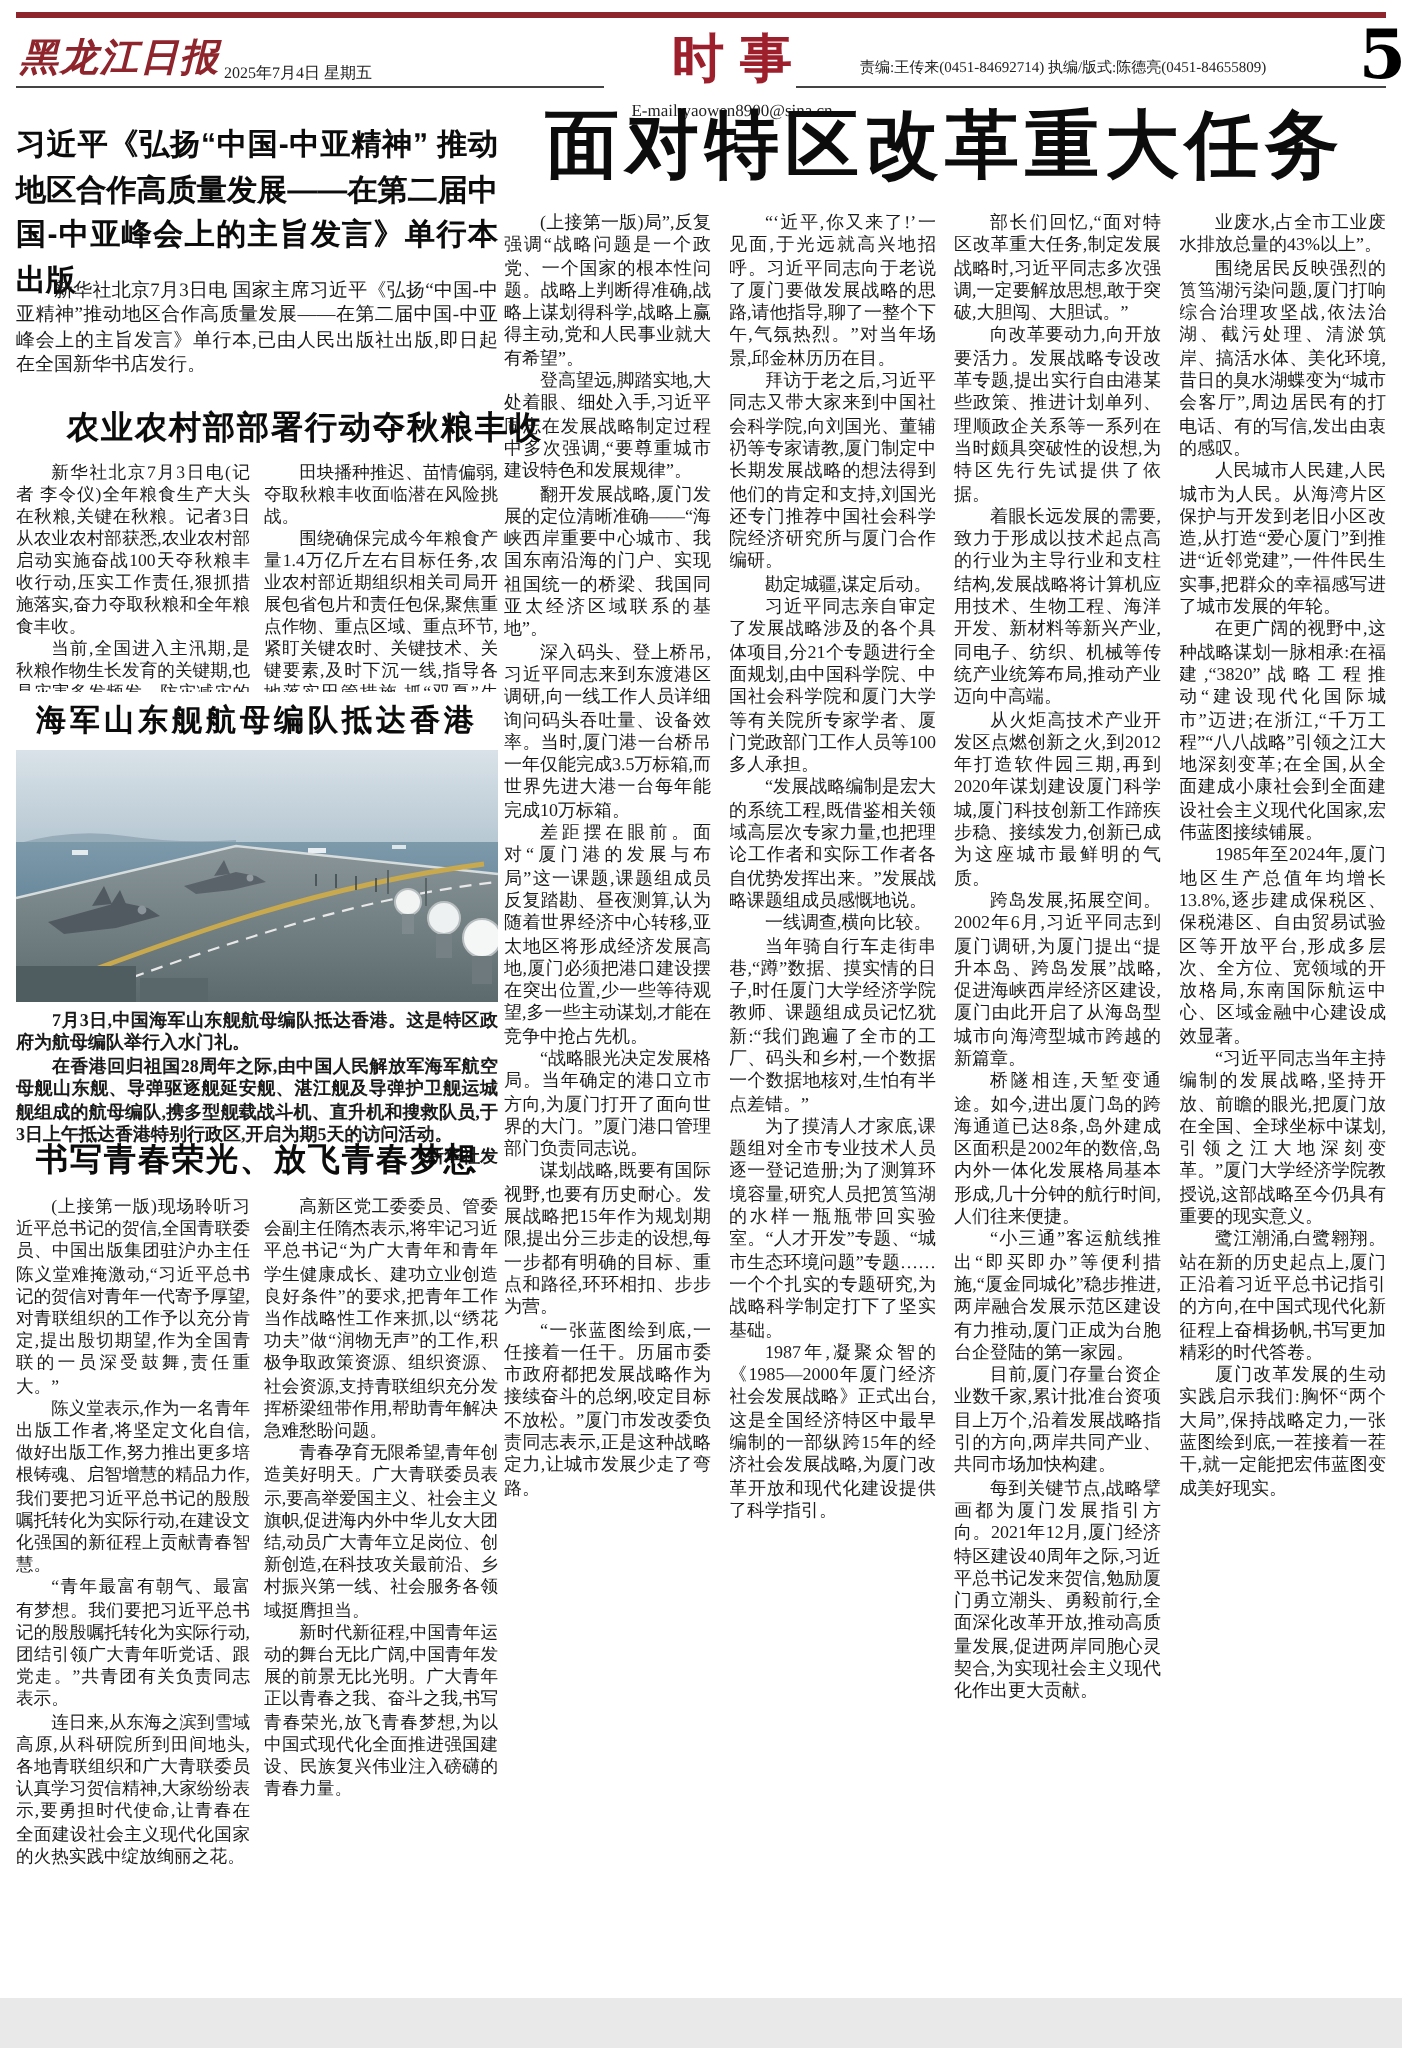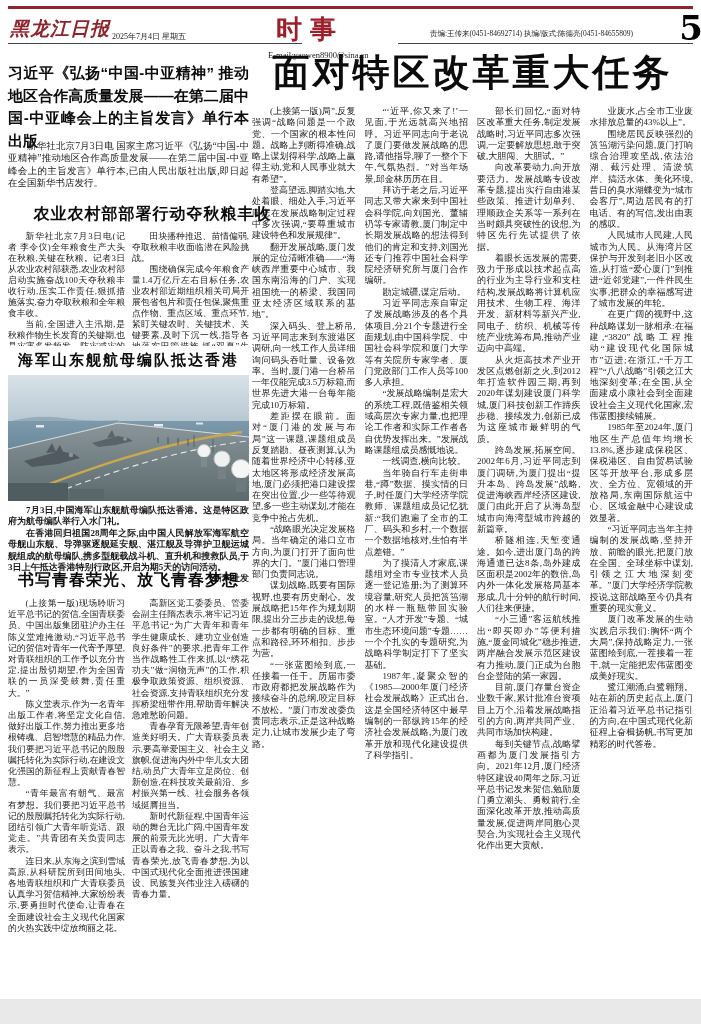--- a/index.html
+++ b/index.html
@@ -3,21 +3,21 @@
 <meta charset="utf-8">
 <style>
   html,body{margin:0;padding:0;background:#e9e9e9;}
   .page{position:relative;width:701px;height:999px;background:#ffffff;overflow:hidden;
         font-family:"Liberation Serif",serif;color:#1b1b1b;padding-left:12px;}
   
   .top-red-rule{position:absolute;left:8px;top:6px;width:685px;height:3px;background:#8e242c;}
   .masthead{position:absolute;left:10px;top:16px;width:95px;font-family:"DejaVu Serif",serif;
         font-weight:bold;font-style:italic;font-size:19px;color:#8e242c;letter-spacing:1px;white-space:nowrap;}
   .pub-date{position:absolute;left:112px;top:31px;font-size:8px;color:#222;}
-  .section-wrap{position:absolute;left:268px;top:12px;width:160px;text-align:left;}
+  .section-wrap{position:absolute;left:286px;top:12px;width:160px;text-align:center;}
   .section-title{font-family:"Liberation Sans",sans-serif;font-weight:900;font-size:26px;
         color:#9e1f2c;letter-spacing:8px;text-indent:8px;}
   .section-email{font-size:8.5px;color:#222;margin-top:3px;}
   .editors{position:absolute;left:430px;top:29px;width:235px;font-size:7.5px;color:#222;white-space:nowrap;}
   .page-num{position:absolute;right:10px;top:8px;font-family:"DejaVu Serif",serif;
         font-weight:bold;font-size:34px;color:#000;}
   .hdr-rule{position:absolute;top:43px;height:1px;background:#444;}
   .hdr-rule.left{left:8px;width:294px;}
   .hdr-rule.right{left:398px;width:295px;}
   
@@ -197,18 +197,18 @@
         <p class="para">目前,厦门存量台资企业数千家,累计批准台资项目上万个,沿着发展战略指引的方向,两岸共同产业、共同市场加快构建。</p>
         <p class="para">每到关键节点,战略擘画都为厦门发展指引方向。2021年12月,厦门经济特区建设40周年之际,习近平总书记发来贺信,勉励厦门勇立潮头、勇毅前行,全面深化改革开放,推动高质量发展,促进两岸同胞心灵契合,为实现社会主义现代化作出更大贡献。</p>
       </div>
     <div class="col">
         <p class="para">业废水,占全市工业废水排放总量的43%以上”。</p>
         <p class="para">围绕居民反映强烈的筼筜湖污染问题,厦门打响综合治理攻坚战,依法治湖、截污处理、清淤筑岸、搞活水体、美化环境,昔日的臭水湖蝶变为“城市会客厅”,周边居民有的打电话、有的写信,发出由衷的感叹。</p>
         <p class="para">人民城市人民建,人民城市为人民。从海湾片区保护与开发到老旧小区改造,从打造“爱心厦门”到推进“近邻党建”,一件件民生实事,把群众的幸福感写进了城市发展的年轮。</p>
         <p class="para">在更广阔的视野中,这种战略谋划一脉相承:在福建,“3820”战略工程推动“建设现代化国际城市”迈进;在浙江,“千万工程”“八八战略”引领之江大地深刻变革;在全国,从全面建成小康社会到全面建设社会主义现代化国家,宏伟蓝图接续铺展。</p>
         <p class="para">1985年至2024年,厦门地区生产总值年均增长13.8%,逐步建成保税区、保税港区、自由贸易试验区等开放平台,形成多层次、全方位、宽领域的开放格局,东南国际航运中心、区域金融中心建设成效显著。</p>
         <p class="para">“习近平同志当年主持编制的发展战略,坚持开放、前瞻的眼光,把厦门放在全国、全球坐标中谋划,引领之江大地深刻变革。”厦门大学经济学院教授说,这部战略至今仍具有重要的现实意义。</p>
+        <p class="para">鹭江潮涌,白鹭翱翔。站在新的历史起点上,厦门正沿着习近平总书记指引的方向,在中国式现代化新征程上奋楫扬帆,书写更加精彩的时代答卷。</p>
         <p class="para">厦门改革发展的生动实践启示我们:胸怀“两个大局”,保持战略定力,一张蓝图绘到底,一茬接着一茬干,就一定能把宏伟蓝图变成美好现实。</p>
-        <p class="para">鹭江潮涌,白鹭翱翔。站在新的历史起点上,厦门正沿着习近平总书记指引的方向,在中国式现代化新征程上奋楫扬帆,书写更加精彩的时代答卷。</p>
       </div>
   </div>
 
 </div>
 
 </body></html>

